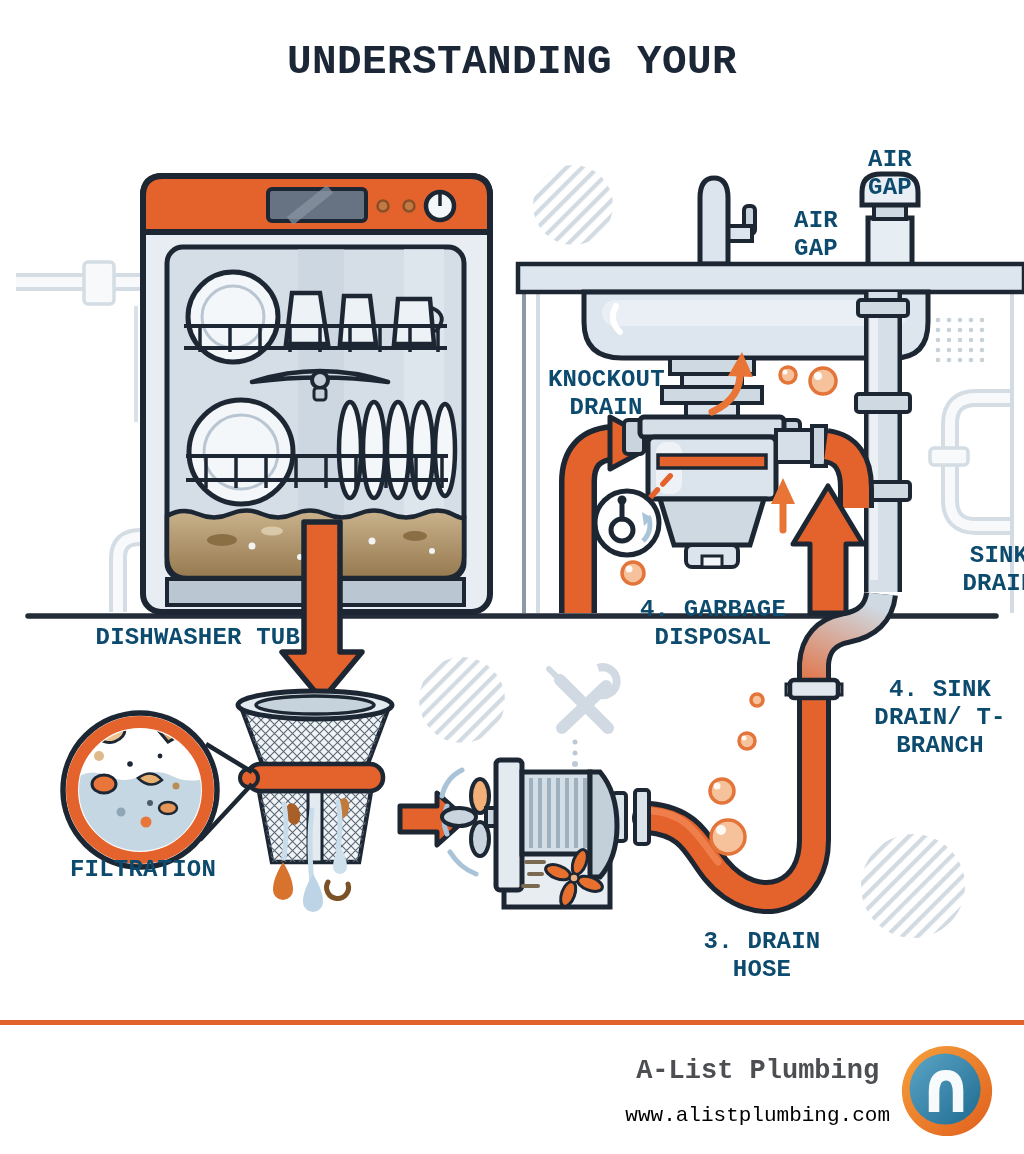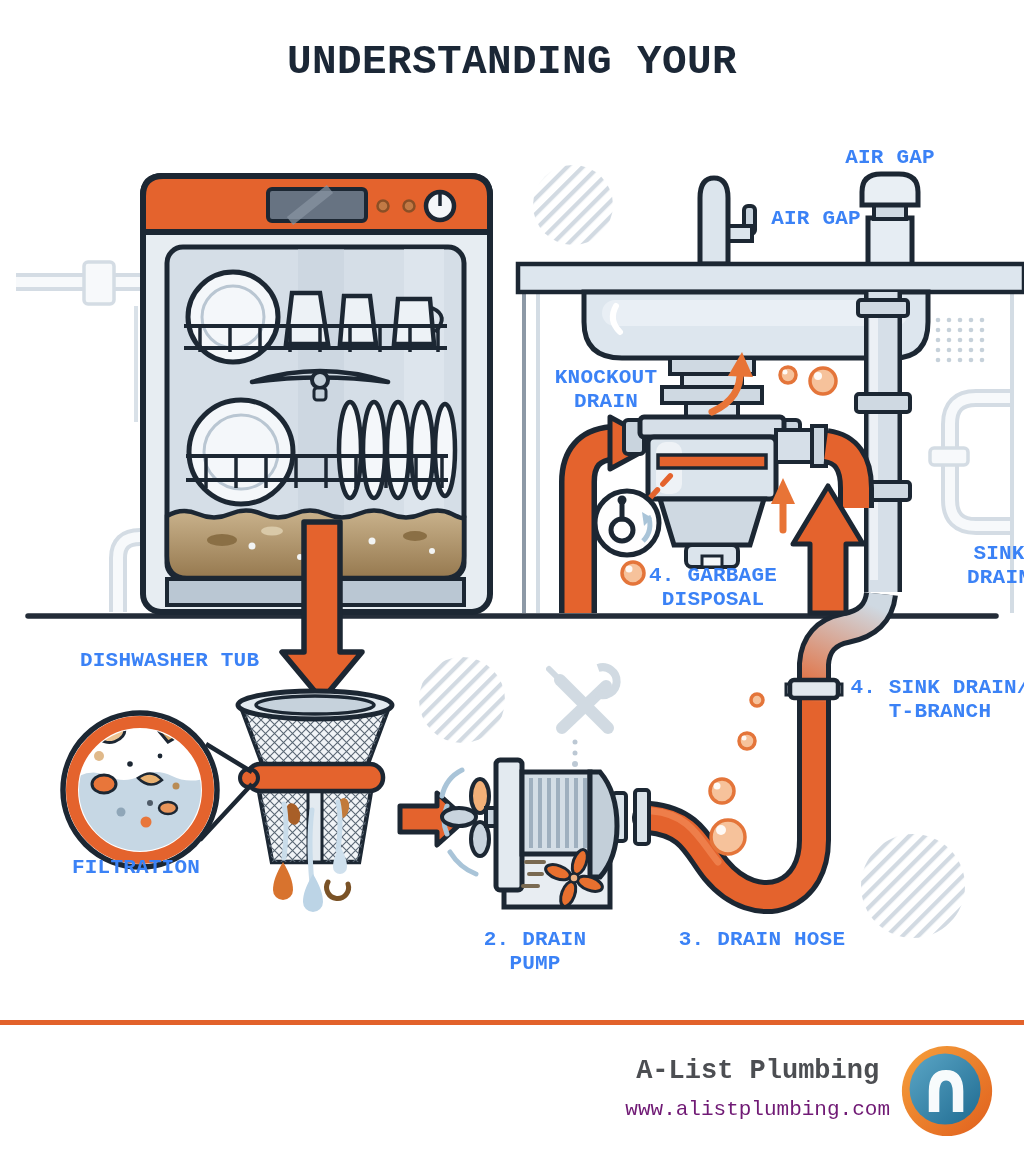--- a/index.html
+++ b/index.html
@@ -1,26 +1,26 @@
 <!DOCTYPE html>
 <html><head>
 <meta charset="utf-8">
 <style>
   html,body{margin:0;padding:0;background:#ffffff;}
   #stage{position:relative;width:1024px;height:1154px;background:#ffffff;overflow:hidden;
          font-family:Liberation Mono, monospace;}
   #art{position:absolute;left:0;top:0;z-index:1;}
-  .lbl{position:absolute;z-index:3;font-weight:700;color:#3b82f6;font-size:21px;line-height:1.16;
+  .lbl{position:absolute;z-index:3;font-weight:700;color:#0c4a6e;font-size:24px;line-height:1.16;
        text-align:center;letter-spacing:.2px;}
   #title{position:absolute;z-index:3;left:0;top:40px;width:1024px;text-align:center;
          font-weight:700;font-size:41px;line-height:1.08;color:#1b2736;letter-spacing:.4px;}
   #divider{position:absolute;z-index:3;left:0;top:1020px;width:1024px;height:5px;background:#e2622b;}
   #footer-text{position:absolute;z-index:3;right:134px;top:1056px;text-align:center;}
   #footer-company{font-weight:700;font-size:27px;color:#4c4e52;}
-  #footer-site{font-size:21px;color:#701a75;margin-top:12px;}
+  #footer-site{font-size:21px;color:#000000;margin-top:18px;}
   #footer-logo{position:absolute;z-index:3;left:899px;top:1043px;width:96px;height:96px;}
 </style>
 </head>
 <body>
 
 <div id="stage">
 
   <div id="title">
     <div>UNDERSTANDING YOUR</div>
   </div>
@@ -353,26 +353,25 @@
         <ellipse cx="557" cy="878" rx="13" ry="6.5" fill="#e8702f" stroke="#1c2733" stroke-width="3" transform="rotate(20 574 878)"></ellipse>
         <ellipse cx="591" cy="878" rx="13" ry="6.5" fill="#e8702f" stroke="#1c2733" stroke-width="3" transform="rotate(20 574 878)"></ellipse>
         <circle cx="574" cy="878" r="4.5" fill="#ecb285" stroke="#1c2733" stroke-width="2.5"></circle>
       </g>
     </g>
   </svg>
 
   <div class="lbl" style="left:842px;top:146px;width:96px">AIR GAP</div>
   <div class="lbl" style="left:770px;top:207px;width:92px">AIR GAP</div>
   <div class="lbl" style="left:548px;top:366px;width:116px">KNOCKOUT DRAIN</div>
-  <div class="lbl" style="left:628px;top:564px;width:170px">4. GARBAGE DISPOSAL</div>
+  <div class="lbl" style="left:628px;top:596px;width:170px">4. GARBAGE DISPOSAL</div>
   <div class="lbl" style="left:956px;top:542px;width:86px">SINK DRAIN</div>
   <div class="lbl" style="left:848px;top:676px;width:184px">4. SINK DRAIN/ T-BRANCH</div>
-  <div class="lbl" style="left:80px;top:649px;width:220px;text-align:left">DISHWASHER TUB</div>
+  <div class="lbl" style="left:80px;top:624px;width:220px;text-align:right">DISHWASHER TUB</div>
   <div class="lbl" style="left:70px;top:856px;width:132px">FILTRATION</div>
-  <div class="lbl" style="left:478px;top:928px;width:114px">2. DRAIN PUMP</div>
   <div class="lbl" style="left:672px;top:928px;width:180px">3. DRAIN HOSE</div>
 
   <div id="divider"></div>
 
   <div id="footer-text">
     <div id="footer-company">A-List Plumbing</div>
     <div id="footer-site">www.alistplumbing.com</div>
   </div>
 
   <svg id="footer-logo" viewBox="-50 -50 100 100">

